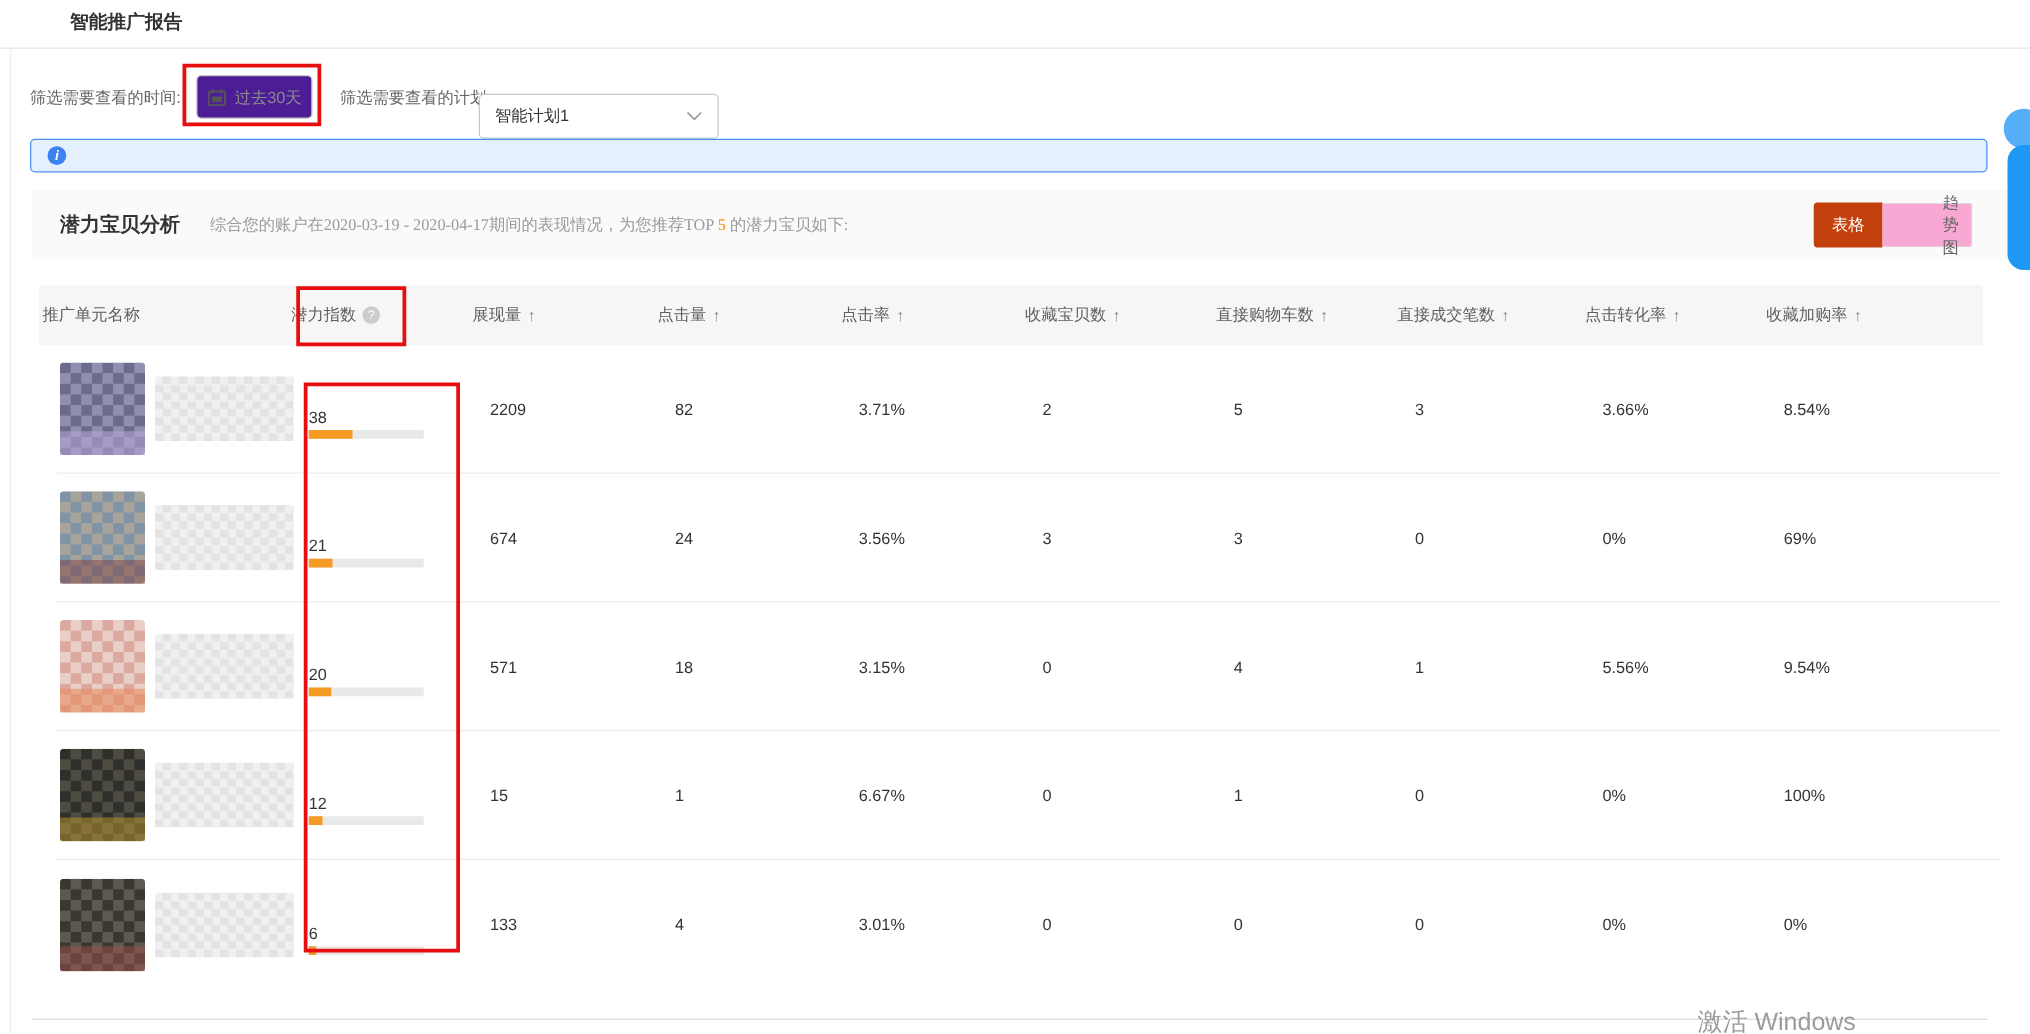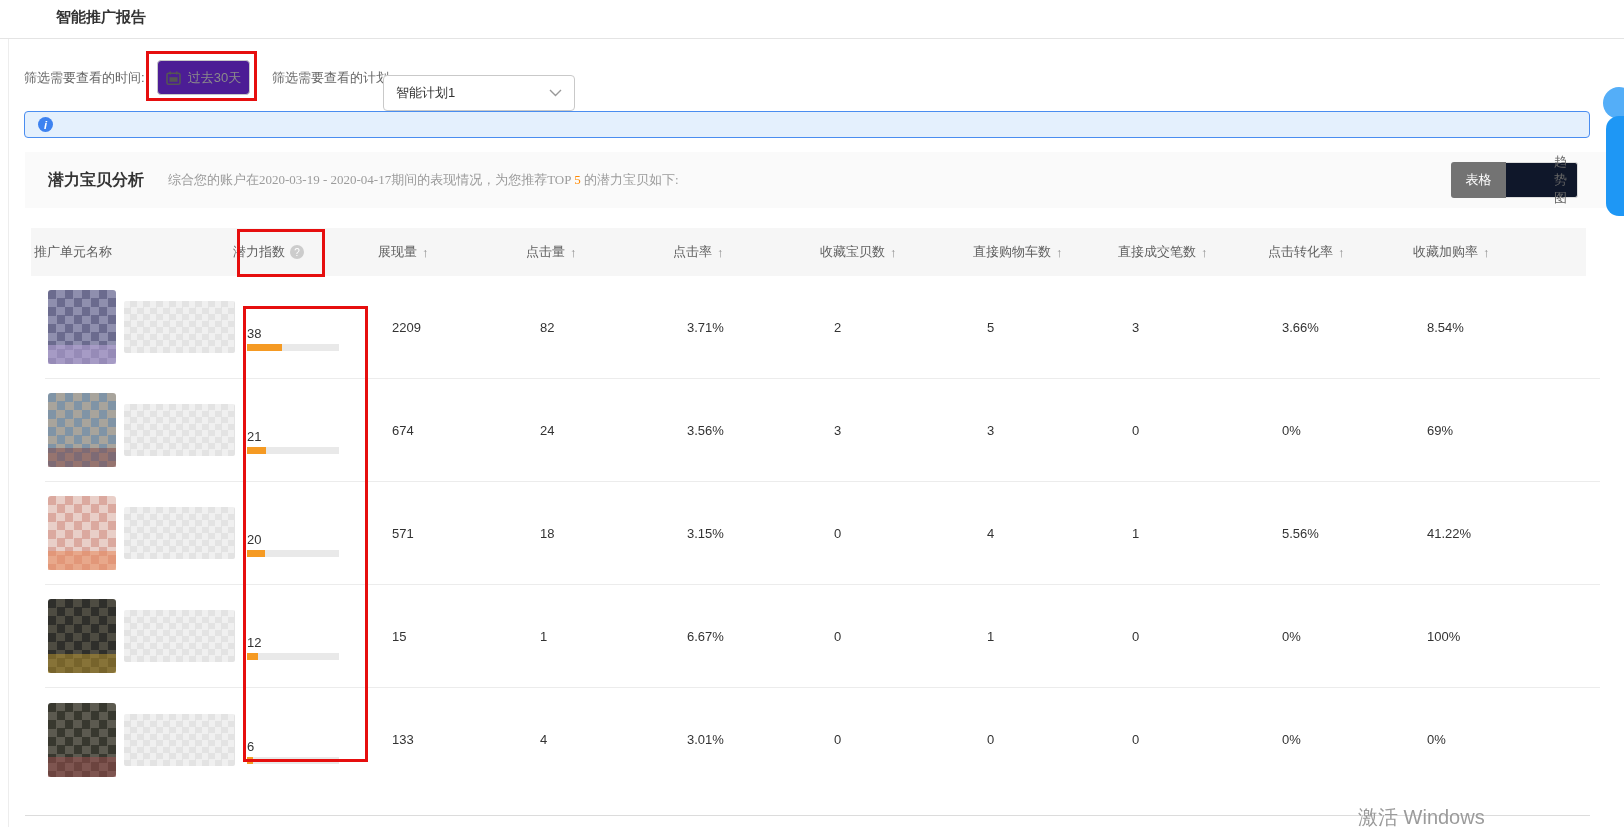--- a/index.html
+++ b/index.html
@@ -32,22 +32,22 @@
                font-style:italic; font-weight:700; display:flex; align-items:center; justify-content:center; flex:0 0 15px; }
 
   
   .section-strip { position:absolute; left:25px; top:152px; width:1583px; height:56px; background:#fafafa;
                    display:flex; align-items:center; padding:0 23px;font-family:Liberation Serif, serif; }
   .section-title { font-size:16px; font-weight:600; color:#333; }
   .section-sub { margin-left:24px; font-size:13px; color:#9b9b9b; }
   .section-sub .top-n { color:#ff8800; }
   .view-toggle { position:absolute; right:30px; top:10px; display:flex; }
   .vt-btn { height:36px; display:flex; align-items:center; justify-content:center; font-size:13px; cursor:pointer; }
-  .vt-table { width:55px; background:#737373; color:#fff; border-radius:3px 0 0 3px; }
-  .vt-trend { width:72px; background:#0f172a; color:#666; border:1px solid #dcdcdc; border-left:none; border-radius:0 3px 3px 0;padding-left:48px; }
+  .vt-table { width:55px; background:#c2410c; color:#fff; border-radius:3px 0 0 3px; }
+  .vt-trend { width:72px; background:#f9a8d4; color:#666; border:1px solid #dcdcdc; border-left:none; border-radius:0 3px 3px 0;padding-left:48px; }
 
   
   .grid-cols { display:grid; grid-template-columns:190px 145px 148px 147px 147px 153px 145px 150px 145px 1fr; }
   .thead { position:absolute; left:31px; top:228px; width:1555px; height:48px; background:#f6f6f6;
            align-items:center; font-size:13px; color:#5f5f5f;text-align:right; }
   .th { padding-left:12px; display:flex; align-items:center; gap:5px; }
   .th.first { padding-left:3px; }
   .sort-arrow { color:#8d8d8d; font-size:13px; font-weight:700; }
   .help-icon { width:14px; height:14px; border-radius:50%; background:#ccc; color:#fff; font-size:10px;
                display:flex; align-items:center; justify-content:center; cursor:pointer; }
@@ -227,21 +227,21 @@
             <div class="bar-fill" style="width: 20%;"></div>
           </div>
         </div>
       <div class="td">571</div>
       <div class="td">18</div>
       <div class="td">3.15%</div>
       <div class="td">0</div>
       <div class="td">4</div>
       <div class="td">1</div>
       <div class="td">5.56%</div>
-      <div class="td">41.22%</div>
+      <div class="td">9.54%</div>
     </div>
 
     <div class="tr grid-cols">
       <div class="td name">
           <div class="thumb mosaic t4"></div>
           <div class="blurtext mosaic"></div>
         </div>
       <div class="td idx">
           <div class="idx-num">12</div>
           <div class="bar-track">

